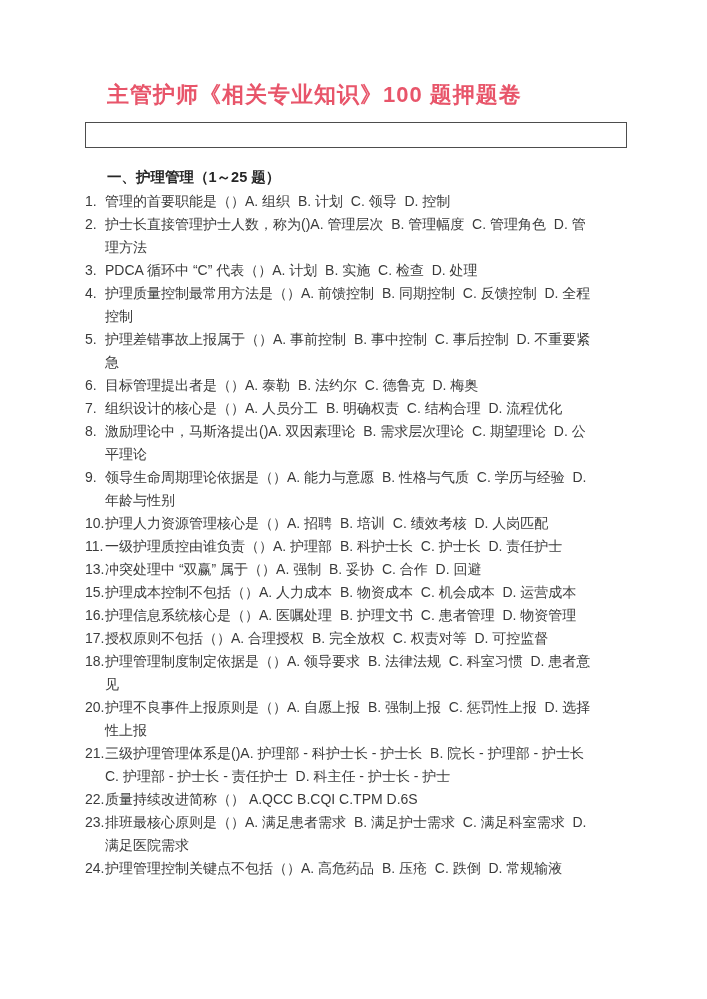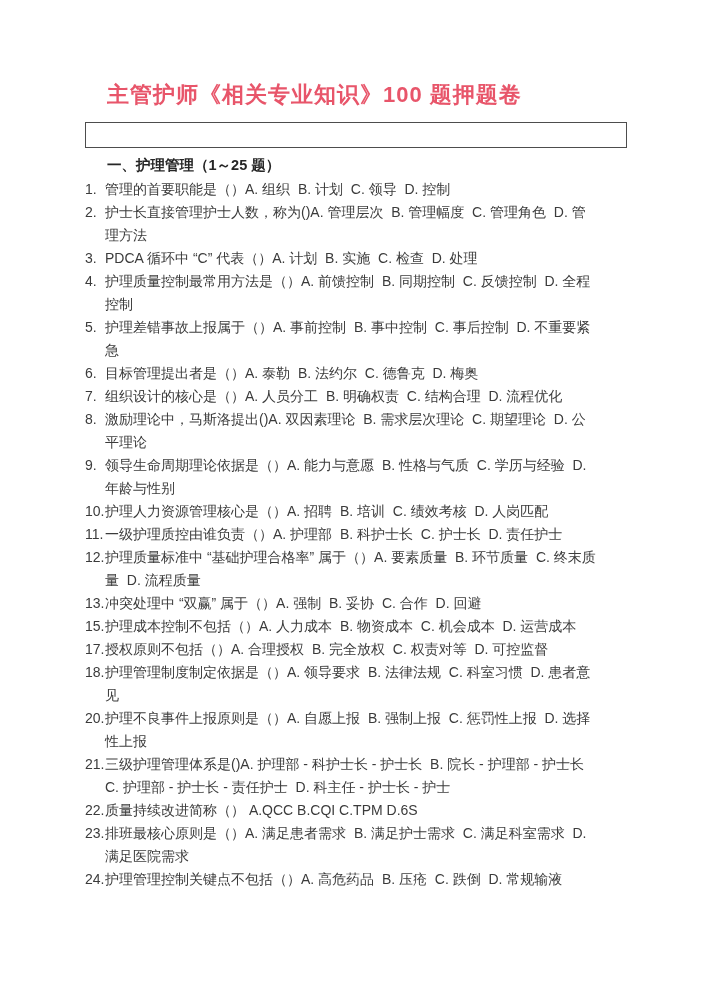--- a/index.html
+++ b/index.html
@@ -39,21 +39,21 @@
     height: 26px;
     border: 1px solid var(--color-box_border);
     border-radius: 0;
     background: var(--color-page_bg);
     font-size: 14px;
     padding: 2px 6px;
     color: var(--color-body_text);
     outline: none;
   }
   .section-heading {
-    margin: 7px 0 3px 22px;
+    margin: 19px 0 3px 22px;
     font-size: 14.5px;
     line-height: 20px;
     font-weight: bold;
     color: var(--color-heading_text);
   }
   ol.questions {
     list-style: none;
     margin: 0;
     padding: 0;
   }
@@ -133,36 +133,36 @@
     <li class="question">
       <span class="q-num">10.</span>
       <span class="q-text">护理人力资源管理核心是（）A. 招聘  B. 培训  C. 绩效考核  D. 人岗匹配</span>
     </li>
 
     <li class="question">
       <span class="q-num">11.</span>
       <span class="q-text">一级护理质控由谁负责（）A. 护理部  B. 科护士长  C. 护士长  D. 责任护士</span>
     </li>
 
-    <li class="question">
-      <span class="q-num">12.</span>
-      <span class="q-text">护理质量标准中 “基础护理合格率” 属于（）A. 要素质量  B. 环节质量  C. 终末质量  D. 流程质量</span>
-    </li>
 
     <li class="question">
       <span class="q-num">13.</span>
       <span class="q-text">冲突处理中 “双赢” 属于（）A. 强制  B. 妥协  C. 合作  D. 回避</span>
     </li>
 
 
     <li class="question">
       <span class="q-num">15.</span>
       <span class="q-text">护理成本控制不包括（）A. 人力成本  B. 物资成本  C. 机会成本  D. 运营成本</span>
     </li>
 
+    <li class="question">
+      <span class="q-num">16.</span>
+      <span class="q-text">护理信息系统核心是（）A. 医嘱处理  B. 护理文书  C. 患者管理  D. 物资管理</span>
+    </li>
 
     <li class="question">
       <span class="q-num">17.</span>
       <span class="q-text">授权原则不包括（）A. 合理授权  B. 完全放权  C. 权责对等  D. 可控监督</span>
     </li>
 
     <li class="question">
       <span class="q-num">18.</span>
       <span class="q-text">护理管理制度制定依据是（）A. 领导要求  B. 法律法规  C. 科室习惯  D. 患者意见</span>
     </li>

